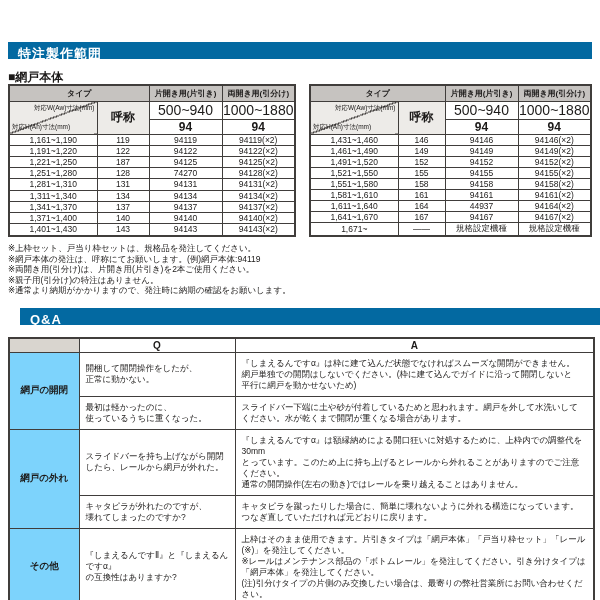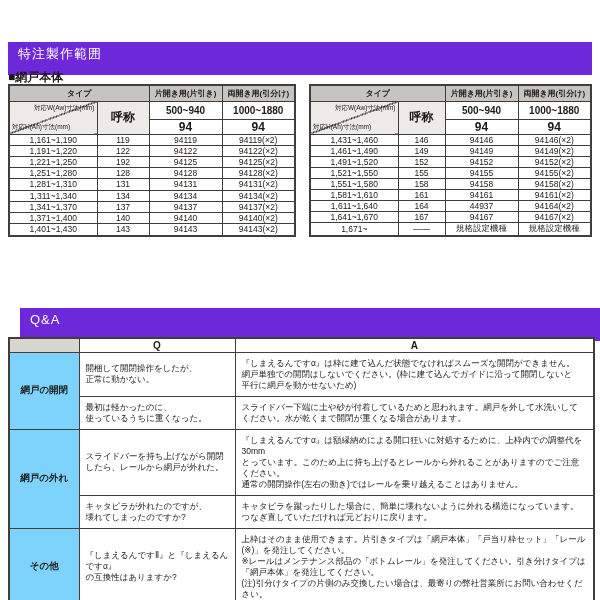--- a/index.html
+++ b/index.html
@@ -3,39 +3,39 @@
 <meta charset="utf-8">
 <style>
   * { margin:0; padding:0; box-sizing:border-box; }
   html,body { background:#ffffff; }
   .page {
     position:relative; width:600px; height:600px; background:#ffffff;
     color:#1c1a19; font-family:"Liberation Sans","DejaVu Sans",sans-serif;
     overflow:hidden;
   }
   .section-bar {
-    position:absolute; left:8px; width:584px; height:33px;
-    background:#6d28d9; color:#ffffff; font-size:13px; font-weight:normal;
+    position:absolute; left:8px; width:584px; height:17px;
+    background:#0369a1; color:#ffffff; font-size:13px; font-weight:bold;
     line-height:23px; padding-left:10px; letter-spacing:1px;
   }
   .bar1 { top:42px; }
   .bar2 { top:308px;margin-left:12px; }
   .subsection { position:absolute; top:69px; left:8px; font-size:12px; font-weight:bold; }
 
   .tables-row { position:absolute; top:84px; left:8px; width:584px; display:flex; justify-content:space-between; }
   table { border-collapse:collapse; table-layout:fixed; }
   .spec-table { width:286px; border:2px solid #403d3b; }
   .spec-table th, .spec-table td {
     border:1px solid #403d3b; text-align:center; padding:0;
     font-size:8.5px; height:11px; white-space:nowrap; overflow:hidden; font-weight:normal;
   }
   .spec-table .gray { background:#c6c3c0; font-size:8px; font-weight:bold; height:16px; }
   .spec-table .light { background:#edebe8; }
   .spec-table .name { font-weight:bold; font-size:12px; }
-  .spec-table .range { font-weight:bold; font-size:10px; height:18px; }
+  .spec-table .range { font-weight:normal; font-size:14px; height:18px; }
   .spec-table .code { font-weight:bold; font-size:12px; height:12px; }
   .diag {
     position:relative;
     background:
       linear-gradient(to bottom right,
         rgba(0,0,0,0) calc(50% - 0.6px),
         #403d3b calc(50% - 0.6px),
         #403d3b calc(50% + 0.6px),
         rgba(0,0,0,0) calc(50% + 0.6px)),
       #edebe8;
@@ -98,28 +98,28 @@
             <td>94119(×2)</td>
           </tr>
           <tr>
             <td>1,191~1,220</td>
             <td>122</td>
             <td>94122</td>
             <td>94122(×2)</td>
           </tr>
           <tr>
             <td>1,221~1,250</td>
-            <td>192</td>
+            <td>187</td>
             <td>94125</td>
             <td>94125(×2)</td>
           </tr>
           <tr>
             <td>1,251~1,280</td>
             <td>128</td>
-            <td>94128</td>
+            <td>74270</td>
             <td>94128(×2)</td>
           </tr>
           <tr>
             <td>1,281~1,310</td>
             <td>131</td>
             <td>94131</td>
             <td>94131(×2)</td>
           </tr>
           <tr>
             <td>1,311~1,340</td>
@@ -228,20 +228,27 @@
             <td>1,671~</td>
             <td>――</td>
             <td>規格設定機種</td>
             <td>規格設定機種</td>
           </tr>
         </tbody>
     </table>
 
   </div>
 
+  <div class="notes">
+      <div>※上枠セット、戸当り枠セットは、規格品を発注してください。</div>
+      <div>※網戸本体の発注は、呼称にてお願いします。(例)網戸本体:94119</div>
+      <div>※両開き用(引分け)は、片開き用(片引き)を2本ご使用ください。</div>
+      <div>※親子用(引分け)の特注はありません。</div>
+      <div>※通常より納期がかかりますので、発注時に納期の確認をお願いします。</div>
+    </div>
 
   <div class="section-bar bar2">Q&amp;A</div>
 
   <table class="qa-table">
     <colgroup>
         <col style="width:70px">
         <col style="width:156px">
         <col style="width:359px">
       </colgroup>
     <thead>

